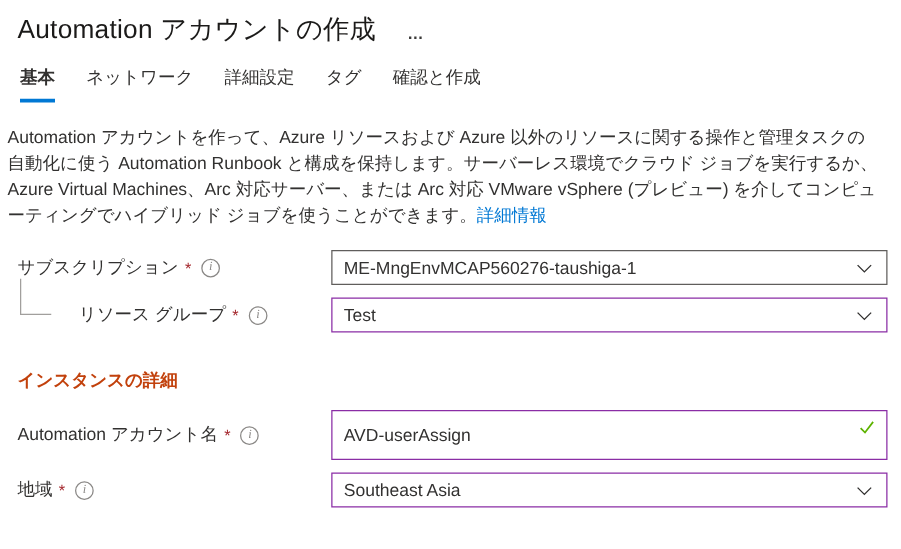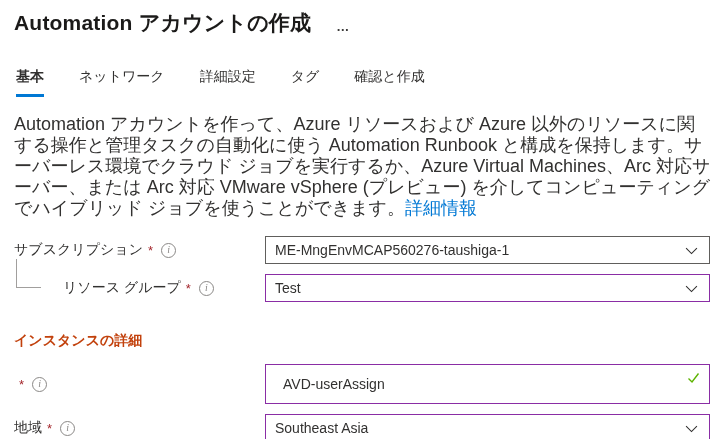--- a/index.html
+++ b/index.html
@@ -4,28 +4,28 @@
 <style>
   * { margin:0; padding:0; box-sizing:border-box; }
   html,body { background:#fff; }
   .page {
     position:relative; width:721px; height:439px; overflow:hidden;
     font-family:"Liberation Sans","DejaVu Sans",sans-serif;
     color:#323130; background:#fff;
   }
   
   .header { display:flex; align-items:center; padding:9px 0 0 14px; }
-  .page-title { font-size:21px; font-weight:700; color:#1b1a19; letter-spacing:.2px; }
+  .page-title { font-size:21px; font-weight:400; color:#1b1a19; letter-spacing:.2px; }
   .more-btn { margin-left:25px; color:#3b3a39; font-size:13px; font-weight:700; letter-spacing:1.5px; cursor:pointer; line-height:1; padding-top:6px; }
   
-  .tabs { display:flex; gap:35px; margin:31px 0 0 16px; }
+  .tabs { display:flex; gap:25px; margin:16px 0 0 16px; }
   .tab { font-size:14px; padding-bottom:8px; cursor:pointer; border-bottom:3px solid transparent; }
   .tab.active { font-weight:700; border-bottom-color:#0078d4; }
   
-  .description { margin:17px 14px 0 14px; width:699px; font-size:18px; line-height:21px; color:#323130; }
+  .description { margin:17px 14px 0 6px; width:699px; font-size:14px; line-height:21px; color:#323130; }
   .link { color:#0078d4; text-decoration:none; cursor:pointer; }
   
   .form { margin-top:17px; }
   .row { display:flex; align-items:center; padding-left:14px; margin-bottom:10px; position:relative; }
   .label-cell { width:251px; display:flex; align-items:center; font-size:14px; flex-shrink:0; }
   .label-cell.indented { padding-left:49px; }
   .req { color:#a4262c; margin-left:5px; font-size:13px; }
   .info-icon {
     width:15px; height:15px; border:1px solid #8a8886; border-radius:50%;
     display:inline-flex; align-items:center; justify-content:center;
@@ -35,21 +35,21 @@
   .control-cell { width:445px; position:relative; }
   .dd {
     height:28px; width:100%; border:1px solid #605e5c; background:#fff;
     display:flex; align-items:center; justify-content:space-between;
     padding:0 11px 0 9px; font-size:14px; cursor:pointer;gap:31px;
   }
   .dd.edited, .txt.edited { border:1.5px solid #8a2da5; }
   .chev { flex-shrink:0; margin-left:8px; }
   .txt {
     height:40px; width:100%; border:1px solid #605e5c; background:#fff;
-    font-size:14px; padding:0 32px 0 17px; outline:none; color:#323130;
+    font-size:14px; padding:0 32px 0 9px; outline:none; color:#323130;
     font-family:"Liberation Sans","DejaVu Sans",sans-serif;
   }
   .valid-check { position:absolute; right:10px; top:8px; }
   .sub-link-row { padding-left:265px; margin:-4px 0 0 0; }
   .sub-link { font-size:13.5px; }
   .tree-connector {
     position:absolute; left:16px; top:-15px; width:25px; height:29px;
     border-left:1px solid #a19f9d; border-bottom:1px solid #a19f9d; pointer-events:none;
   }
   .section-heading { margin:30px 0 14px 14px; font-size:14px; font-weight:700; color:#c2410c; }
@@ -108,20 +108,21 @@
             </svg>
         </div>
       </div>
     </div>
 
 
     <h2 class="section-heading">インスタンスの詳細</h2>
 
     <div class="row">
       <div class="label-cell">
+        <span>Automation アカウント名</span>
         <span class="req">*</span>
         <span class="info-icon">i</span>
       </div>
       <div class="control-cell">
         <input class="txt edited" type="text" value="AVD-userAssign" style="">
         <svg class="valid-check" width="13" height="12" viewBox="0 0 13 12">
             <path d="M1.5 6.5 L5 10 L11.5 1.5" fill="none" stroke="#5db300" stroke-width="1.4"></path>
           </svg>
       </div>
     </div>

